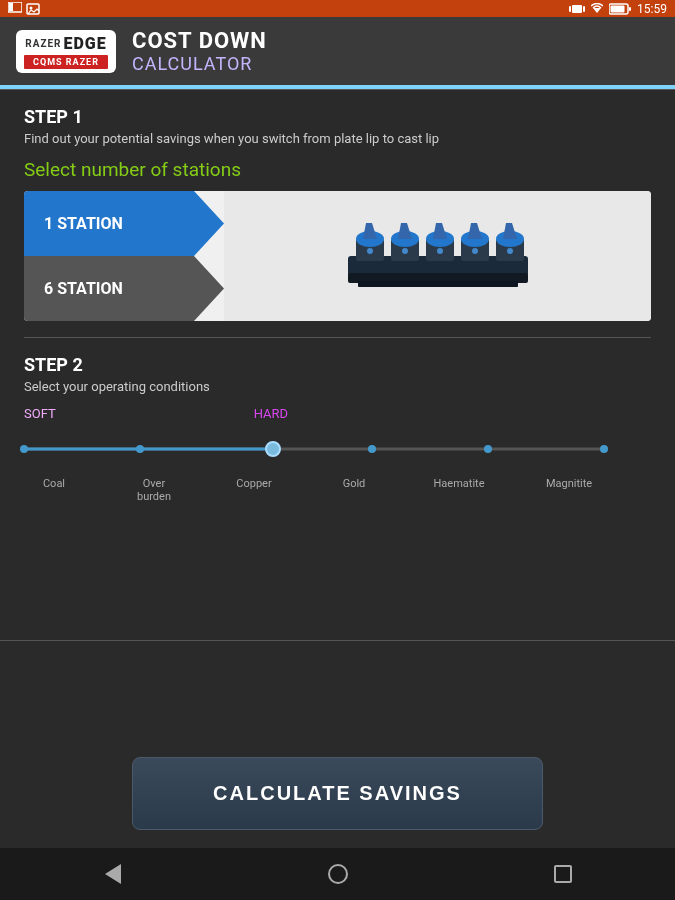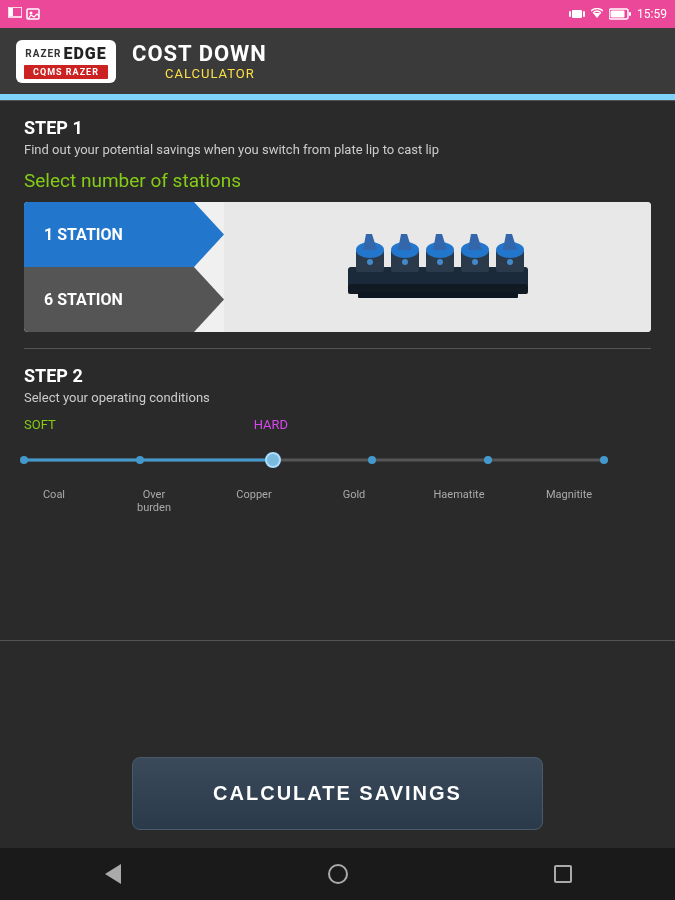--- a/index.html
+++ b/index.html
@@ -8,22 +8,22 @@
       width: 675px;
       height: 900px;
       background: #2a2a2a;
       font-family: 'Roboto', Arial, sans-serif;
       overflow: hidden;
       position: relative;
     }
 
     
     .status-bar {
-      background: #ec4899;
-      height: 28px;
+      background: #c2410c;
+      height: 17px;
       display: flex;
       align-items: center;
       justify-content: space-between;
       padding: 0 8px;
     }
     .status-bar-left {
       display: flex;
       gap: 4px;
       align-items: center;
     }
@@ -40,21 +40,21 @@
       display: inline-block;
     }
 
     
     .top-header {
       background: #3a3a3a;
       height: 72px;
       display: flex;
       align-items: center;
       padding: 0 16px;
-      border-bottom: 6px solid #7dd3fc;
+      border-bottom: 4px solid #7dd3fc;
     }
     .logo-container {
       display: flex;
       align-items: center;
       margin-right: 16px;
     }
     .logo-badge {
       background: white;
       border-radius: 6px;
       padding: 4px 8px;
@@ -96,24 +96,23 @@
       display: flex;
       flex-direction: column;
     }
     .header-title-line1 {
       font-size: 22px;
       font-weight: bold;
       color: #ffffff;
       letter-spacing: 1px;
     }
     .header-title-line2 {
-      font-size: 13px;
-      color: #fde047;
+      font-size: 18px;
+      color: #c4b5fd;
       letter-spacing: 1px;
-      margin-left: 33px;
     }
 
     
     .main-content {
       padding: 16px 24px;
     }
 
     
     .step-label {
       font-size: 18px;
@@ -409,21 +408,21 @@
     </div>
   </div>
 
   <hr class="divider">
 
   <div class="step2-section">
     <div class="step-label">STEP 2</div>
     <div class="step-description">Select your operating conditions</div>
 
     <div style="display:flex; align-items:baseline; gap:0; margin-bottom:8px; width:580px;">
-      <span style="font-size:13px;color:#84cc16;">SOFT</span>
+      <span style="font-size:13px;color:#f0abfc;">SOFT</span>
       <span style="font-size:13px;color:#d946ef;margin-left:198px;">HARD</span>
     </div>
 
     <div class="slider-container">
       <div class="slider-track">
         <div class="slider-track-fill"></div>
       </div>
 
       <div class="slider-dot" style="left:0%;"></div>
       <div class="slider-dot" style="left:20%;"></div>

